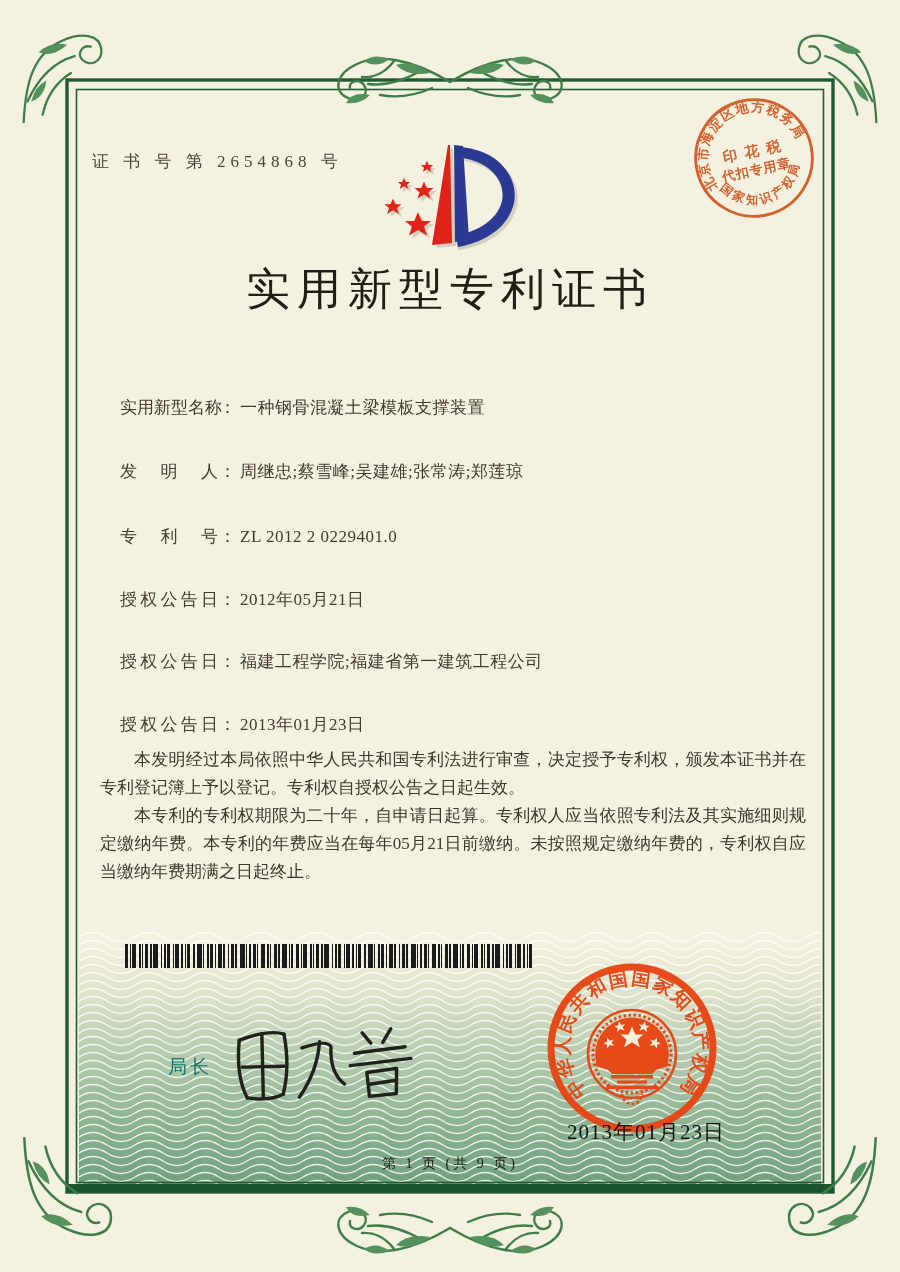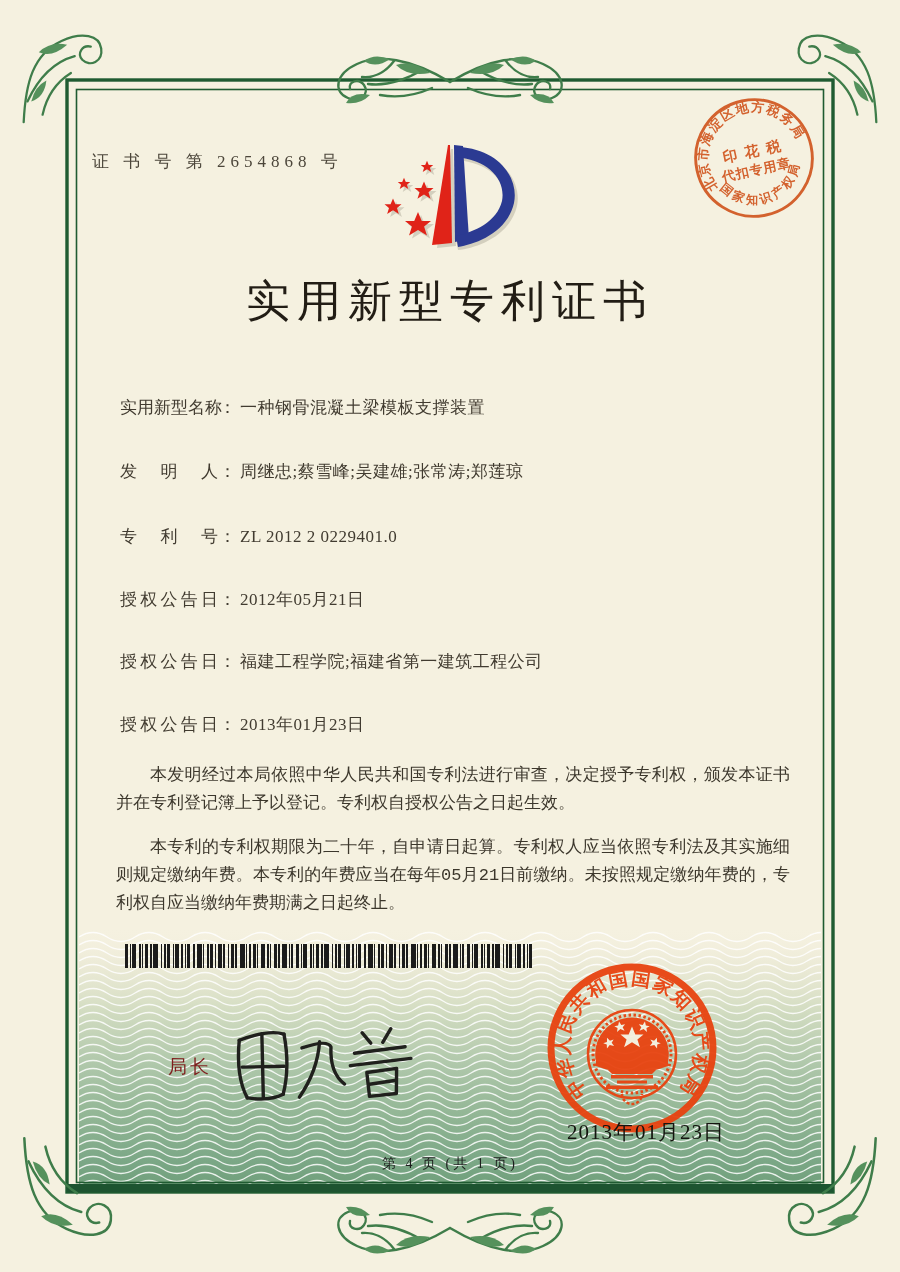--- a/index.html
+++ b/index.html
@@ -10,40 +10,40 @@
 
   
   .abs{position:absolute;}
   #decor{left:0;top:0;z-index:1;}
   .content{z-index:3;}
 
   
   #cert-no{left:92px;top:150px;font-size:17px;letter-spacing:5px;color:#4c463a;}
   #logo{left:370px;top:123px;width:170px;height:138px;}
   #tax-stamp{left:686px;top:90px;width:136px;height:136px;transform:rotate(-12deg);opacity:.92;}
-  #title{left:0;top:272px;width:900px;text-align:center;font-size:44px;letter-spacing:7px;
+  #title{left:0;top:260px;width:900px;text-align:center;font-size:44px;letter-spacing:7px;
          color:#221d15;font-weight:500;}
 
   
   .field{left:120px;width:700px;font-size:17px;color:#413b30;white-space:nowrap;}
   .flabel{display:inline-block;width:98px;text-align:justify;text-align-last:justify;
           text-justify:inter-character;vertical-align:bottom;}
   .fcolon{margin:0 4px 0 1px;}
   .fvalue{letter-spacing:.5px;text-align:center;}
 
   
   #body-text{left:100px;top:746px;width:706px;font-size:17px;line-height:28px;
              color:#3c372c;text-align:justify;text-justify:inter-ideograph;z-index:3;}
-  #body-text p{margin:16px;text-indent:2em;font-family:Liberation Mono, monospace;}
+  #body-text p{margin:0;text-indent:2em;}
   #body-text p.deep{text-indent:4em;}
 
   
   #barcode{left:125px;top:944px;width:412px;height:24px;z-index:4;}
   #barcode rect{fill:#1b1b1b;}
-  #signer-title{left:168px;top:1054px;font-size:19px;color:#7f1d1d;letter-spacing:3px;z-index:5;}
+  #signer-title{left:168px;top:1054px;font-size:19px;color:#0f766e;letter-spacing:3px;z-index:5;}
   #signature{left:225px;top:1010px;width:210px;height:104px;z-index:5;}
   #office-seal{left:541px;top:957px;width:182px;height:182px;z-index:5;opacity:.95;}
   #issue-date{left:556px;top:1118px;width:180px;text-align:center;font-size:21px;
               color:#14140f;z-index:6;letter-spacing:1px;}
   #page-info{left:0;top:1155px;width:900px;text-align:center;font-size:14px;
              letter-spacing:3px;color:#1d1d1d;z-index:6;}
   .sr-only{position:absolute;width:1px;height:1px;overflow:hidden;clip:rect(0 0 0 0);opacity:0;}
 </style>
 </head>
 <body>
@@ -362,15 +362,15 @@
         <path d="M-24,16 Q0,10 24,16 L20,20 L-20,20 Z"></path>
         <rect x="-21" y="21" width="42" height="3.5"></rect>
         <rect x="-15" y="26.5" width="30" height="3"></rect>
         <rect x="-26" y="31.5" width="52" height="3.5"></rect>
       </g>
       <path d="M-10,40 A10,10 0 0 0 10,40" fill="none" stroke="#e84310" stroke-width="2.5" stroke-dasharray="3 2"></path>
     </g>
   </svg>
 
   <div id="issue-date" class="abs">2013年01月23日</div>
-  <div id="page-info" class="abs">第 4 页 (共 1 页)</div>
+  <div id="page-info" class="abs">第 1 页 (共 9 页)</div>
 
 </div>
 
 </body></html>

